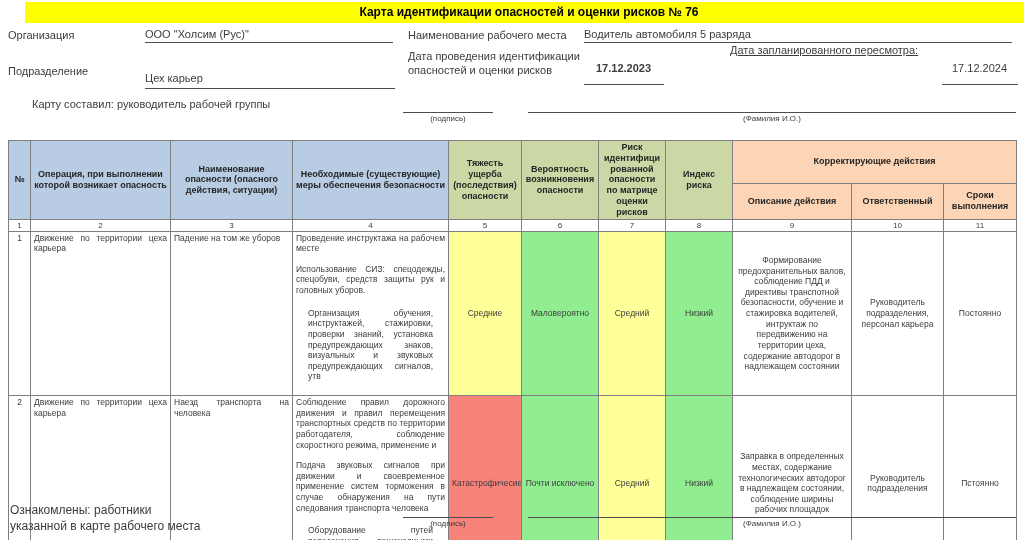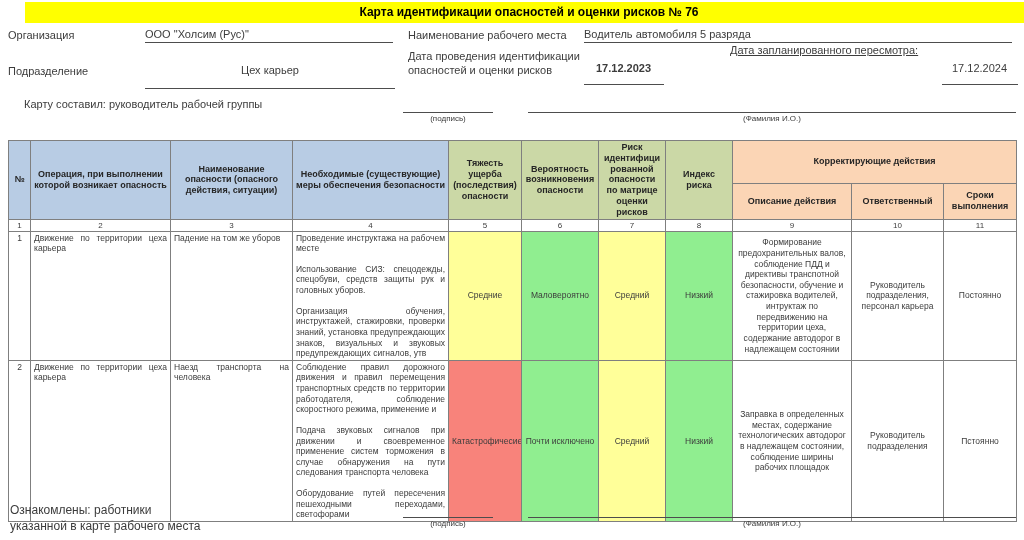--- a/index.html
+++ b/index.html
@@ -29,48 +29,48 @@
   .hg{background:#CBD8A6;}
   .hp{background:#FBD5B5;}
   .brk{overflow-wrap:anywhere;word-break:break-word;}
   td.numrow{font-size:8px;text-align:center;vertical-align:middle;padding:0;color:#3c3c3c;background:#fff;}
   td.cell{font-size:8.5px;line-height:1.25;padding:1px 3px;color:#3c3c3c;}
   td.top{vertical-align:top;}
   td.mid{vertical-align:middle;}
   td.just{text-align:justify;}
   td.ctr{text-align:center;}
   td.measures p{margin:0 0 10px 0;text-align:justify;}
-  td.measures p:last-child{margin:0;}
+  td.measures p:last-child{margin:12px;}
   
   .footer-text{font-size:12px;line-height:1.3;}
 </style>
 </head>
 <body>
 
 <div class="abs title-bar">Карта идентификации опасностей и оценки рисков № 76</div>
 
 <div class="abs lbl" style="left:8px;top:29px;">Организация</div>
 <div class="abs val" style="left:145px;top:28px;width:248px;border-bottom:1px solid #4d4d4d;padding-bottom:2px;">ООО "Холсим (Рус)"</div>
 
 <div class="abs lbl" style="left:408px;top:29px;">Наименование рабочего места</div>
 <div class="abs val" style="left:584px;top:28px;width:428px;border-bottom:1px solid #4d4d4d;padding-bottom:2px;">Водитель автомобиля 5 разряда</div>
 
 <div class="abs lbl" style="left:8px;top:65px;">Подразделение</div>
-<div class="abs val" style="left:145px;top:64px;width:250px;text-align:center;">Цех карьер</div>
+<div class="abs val" style="left:145px;top:72px;width:250px;">Цех карьер</div>
 <div class="abs uline" style="left:145px;top:88px;width:250px;"></div>
 
 <div class="abs lbl" style="left:408px;top:50px;width:178px;line-height:1.25;">Дата проведения идентификации опасностей и оценки рисков</div>
 <div class="abs val" style="left:596px;top:62px;font-weight:bold;">17.12.2023</div>
 <div class="abs uline" style="left:584px;top:84px;width:80px;"></div>
 
 <div class="abs lbl" style="left:730px;top:44px;text-decoration:underline;">Дата запланированного пересмотра:</div>
 <div class="abs val" style="left:952px;top:62px;">17.12.2024</div>
 <div class="abs uline" style="left:942px;top:84px;width:76px;"></div>
 
-<div class="abs lbl" style="left:24px;top:98px;">Карту составил: руководитель рабочей группы</div>
+<div class="abs lbl" style="left:32px;top:98px;">Карту составил: руководитель рабочей группы</div>
 <div class="abs sigline" style="left:403px;top:112px;width:90px;">(подпись)</div>
 <div class="abs sigline" style="left:528px;top:112px;width:488px;">(Фамилия И.О.)</div>
 
 <table class="risk">
   <colgroup>
     <col style="width:22px">
       <col style="width:140px">
       <col style="width:122px">
       <col style="width:156px">
     <col style="width:73px">

